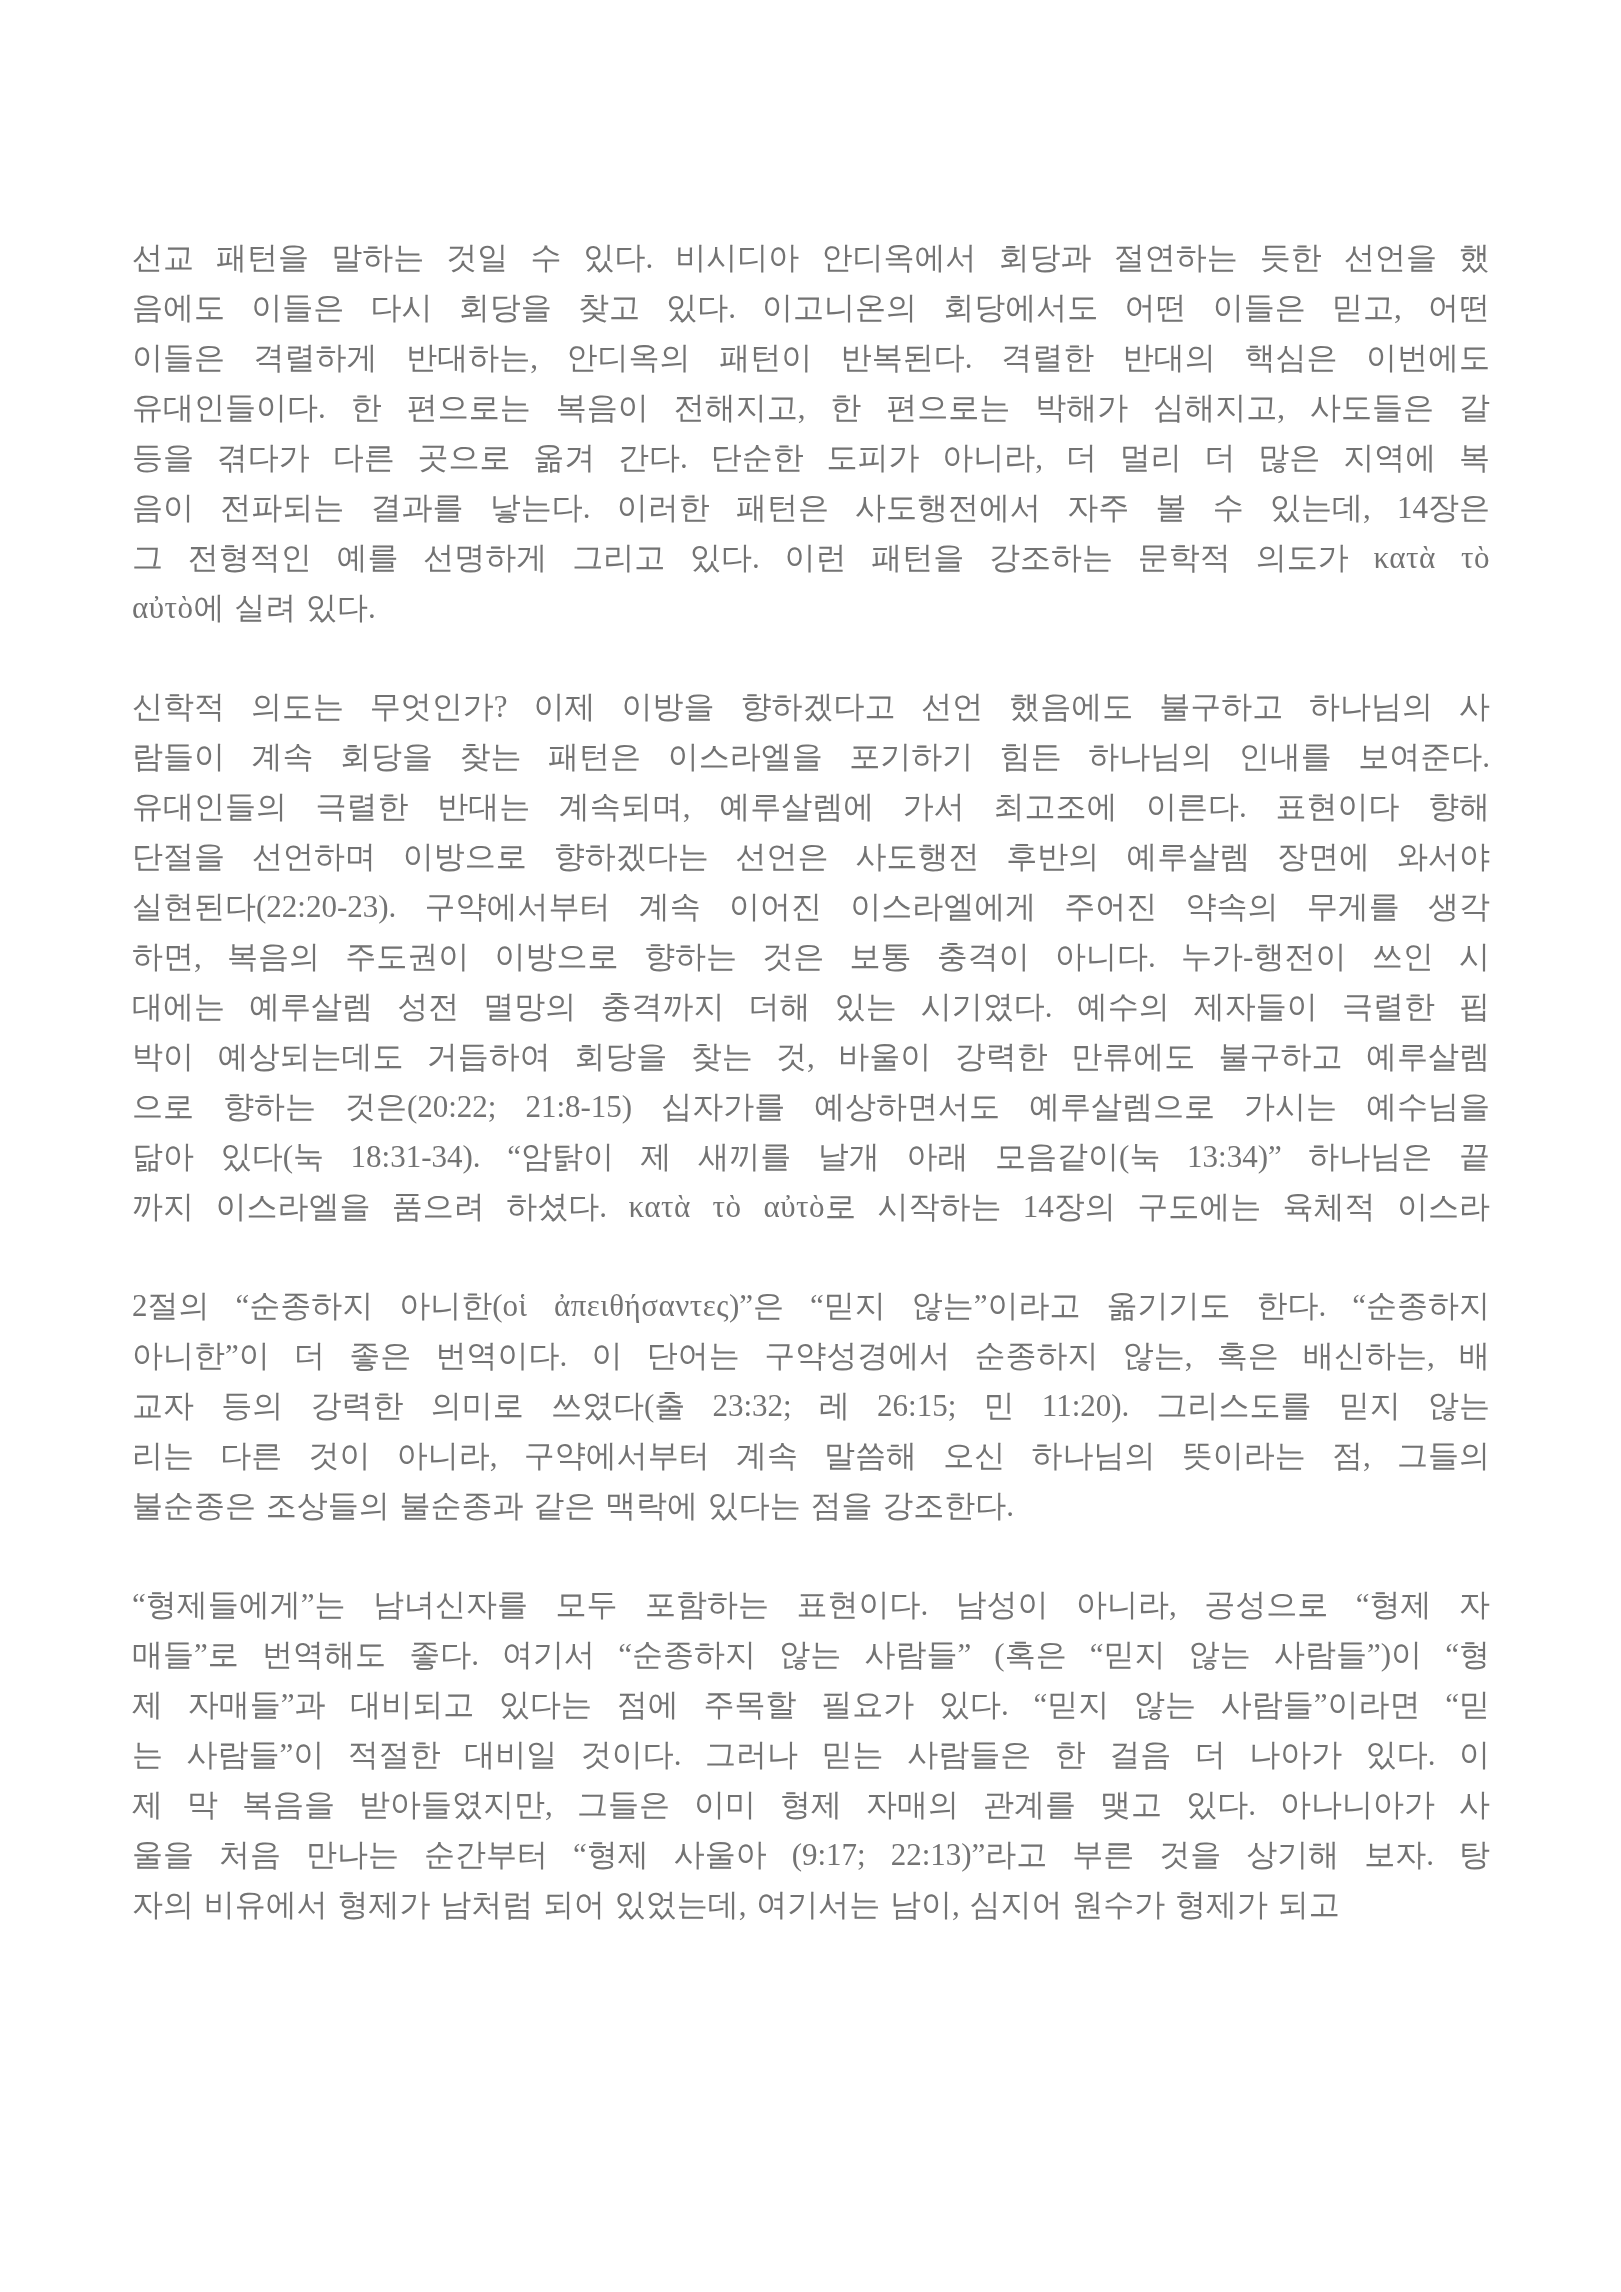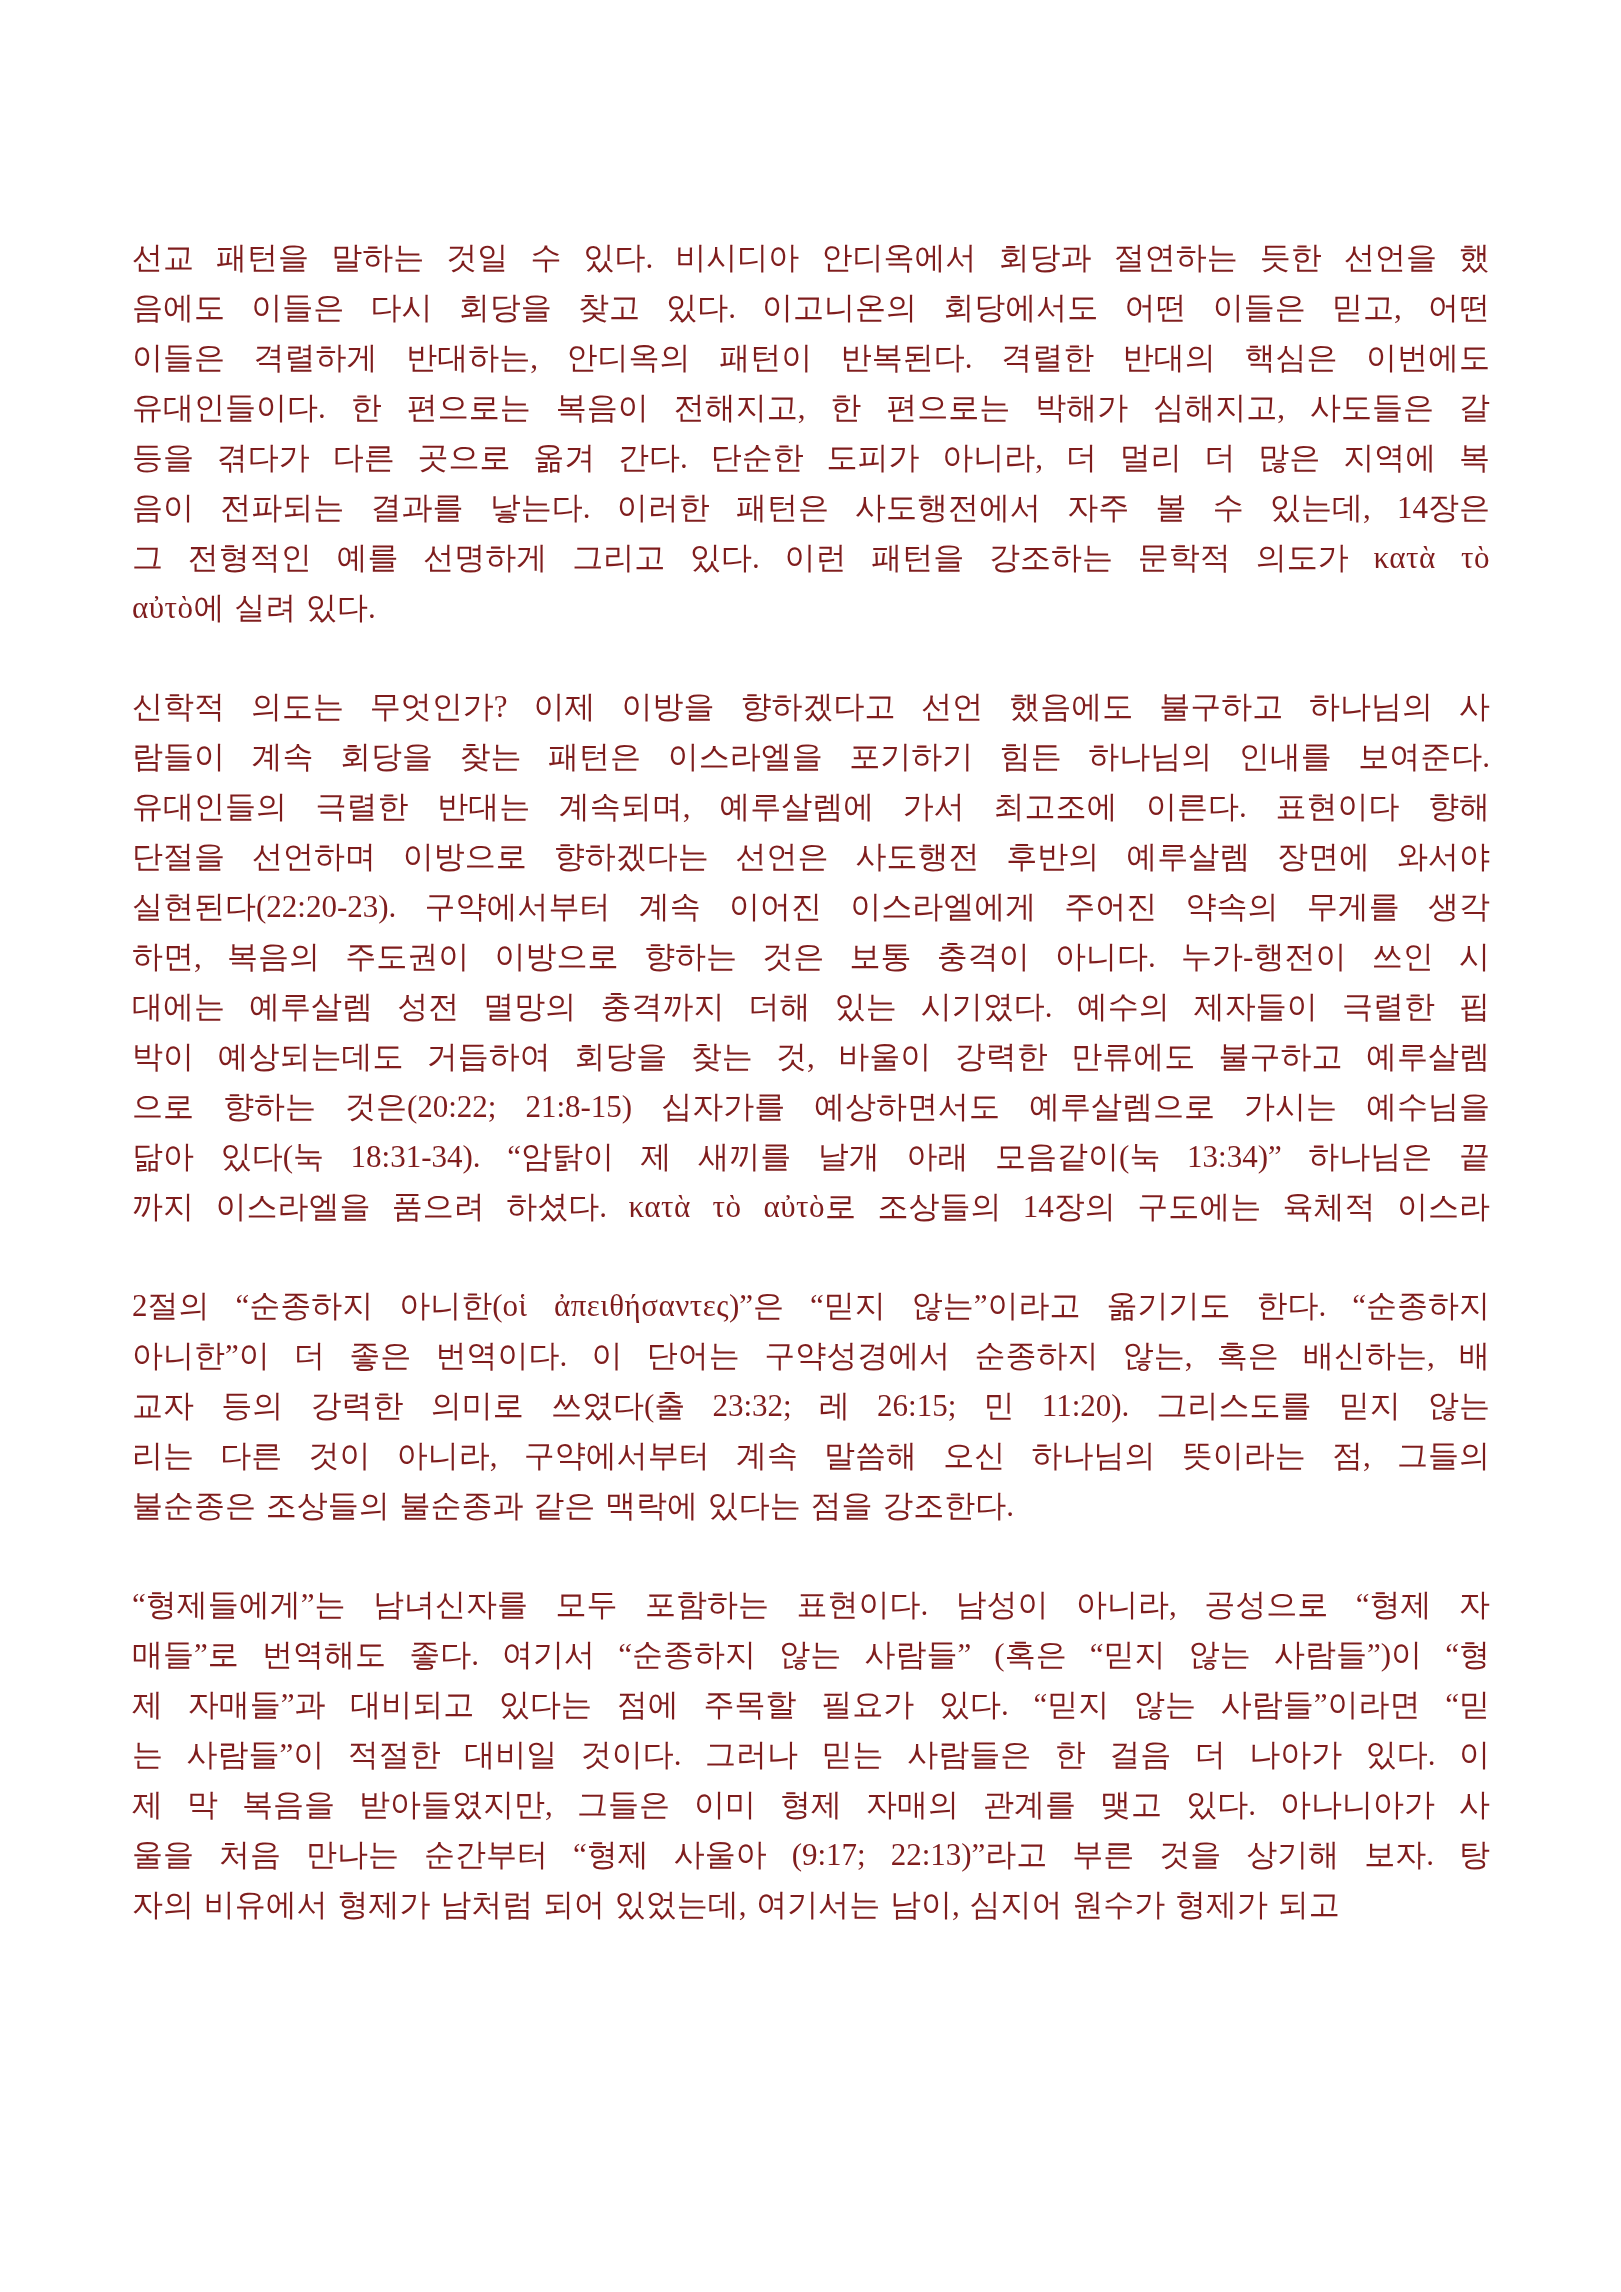--- a/index.html
+++ b/index.html
@@ -9,21 +9,21 @@
   }
   .page {
     position: relative;
     width: 1621px;
     height: 2293px;
     background: #ffffff;
     box-sizing: border-box;
     padding: 233px 131px 0 132px;
     overflow: hidden;
     font-family: "Liberation Serif", "DejaVu Serif", serif;
-    color: #7f1d1d;
+    color: #737373;
   }
   .content {
     width: 100%;
   }
   .paragraph {
     margin: 0 0 49px 0;
   }
   .line {
     font-size: 31px;
     line-height: 50px;
@@ -61,21 +61,21 @@
         <div class="line"><span>신학적 의도는 무엇인가? 이제 이방을 향하겠다고 선언 했음에도 불구하고 하나님의 사</span></div>
         <div class="line"><span>람들이 계속 회당을 찾는 패턴은 이스라엘을 포기하기 힘든 하나님의 인내를 보여준다.</span></div>
         <div class="line"><span>유대인들의 극렬한 반대는 계속되며, 예루살렘에 가서 최고조에 이른다. 표현이다 향해</span></div>
         <div class="line"><span>단절을 선언하며 이방으로 향하겠다는 선언은 사도행전 후반의 예루살렘 장면에 와서야</span></div>
         <div class="line"><span>실현된다(22:20-23). 구약에서부터 계속 이어진 이스라엘에게 주어진 약속의 무게를 생각</span></div>
         <div class="line"><span>하면, 복음의 주도권이 이방으로 향하는 것은 보통 충격이 아니다. 누가-행전이 쓰인 시</span></div>
         <div class="line"><span>대에는 예루살렘 성전 멸망의 충격까지 더해 있는 시기였다. 예수의 제자들이 극렬한 핍</span></div>
         <div class="line"><span>박이 예상되는데도 거듭하여 회당을 찾는 것, 바울이 강력한 만류에도 불구하고 예루살렘</span></div>
         <div class="line"><span>으로 향하는 것은(20:22; 21:8-15) 십자가를 예상하면서도 예루살렘으로 가시는 예수님을</span></div>
         <div class="line"><span>닮아 있다(눅 18:31-34). “암탉이 제 새끼를 날개 아래 모음같이(눅 13:34)” 하나님은 끝</span></div>
-        <div class="line"><span>까지 이스라엘을 품으려 하셨다. </span><span class="greek">κατὰ τὸ αὐτὸ</span><span>로 조상들의 14장의 구도에는 육체적 이스라</span></div>
+        <div class="line"><span>까지 이스라엘을 품으려 하셨다. </span><span class="greek">κατὰ τὸ αὐτὸ</span><span>로 시작하는 14장의 구도에는 육체적 이스라</span></div>
       </div>
       <div class="paragraph">
         <div class="line"><span>2절의 “순종하지 아니한(</span><span class="greek">οἱ ἀπειθήσαντες</span><span>)”은 “믿지 않는”이라고 옮기기도 한다. “순종하지</span></div>
         <div class="line"><span>아니한”이 더 좋은 번역이다. 이 단어는 구약성경에서 순종하지 않는, 혹은 배신하는, 배</span></div>
         <div class="line"><span>교자 등의 강력한 의미로 쓰였다(출 23:32; 레 26:15; 민 11:20). 그리스도를 믿지 않는</span></div>
         <div class="line"><span>리는 다른 것이 아니라, 구약에서부터 계속 말씀해 오신 하나님의 뜻이라는 점, 그들의</span></div>
         <div class="line last"><span>불순종은 조상들의 불순종과 같은 맥락에 있다는 점을 강조한다.</span></div>
       </div>
       <div class="paragraph">
         <div class="line"><span>“형제들에게”는 남녀신자를 모두 포함하는 표현이다. 남성이 아니라, 공성으로 “형제 자</span></div>

